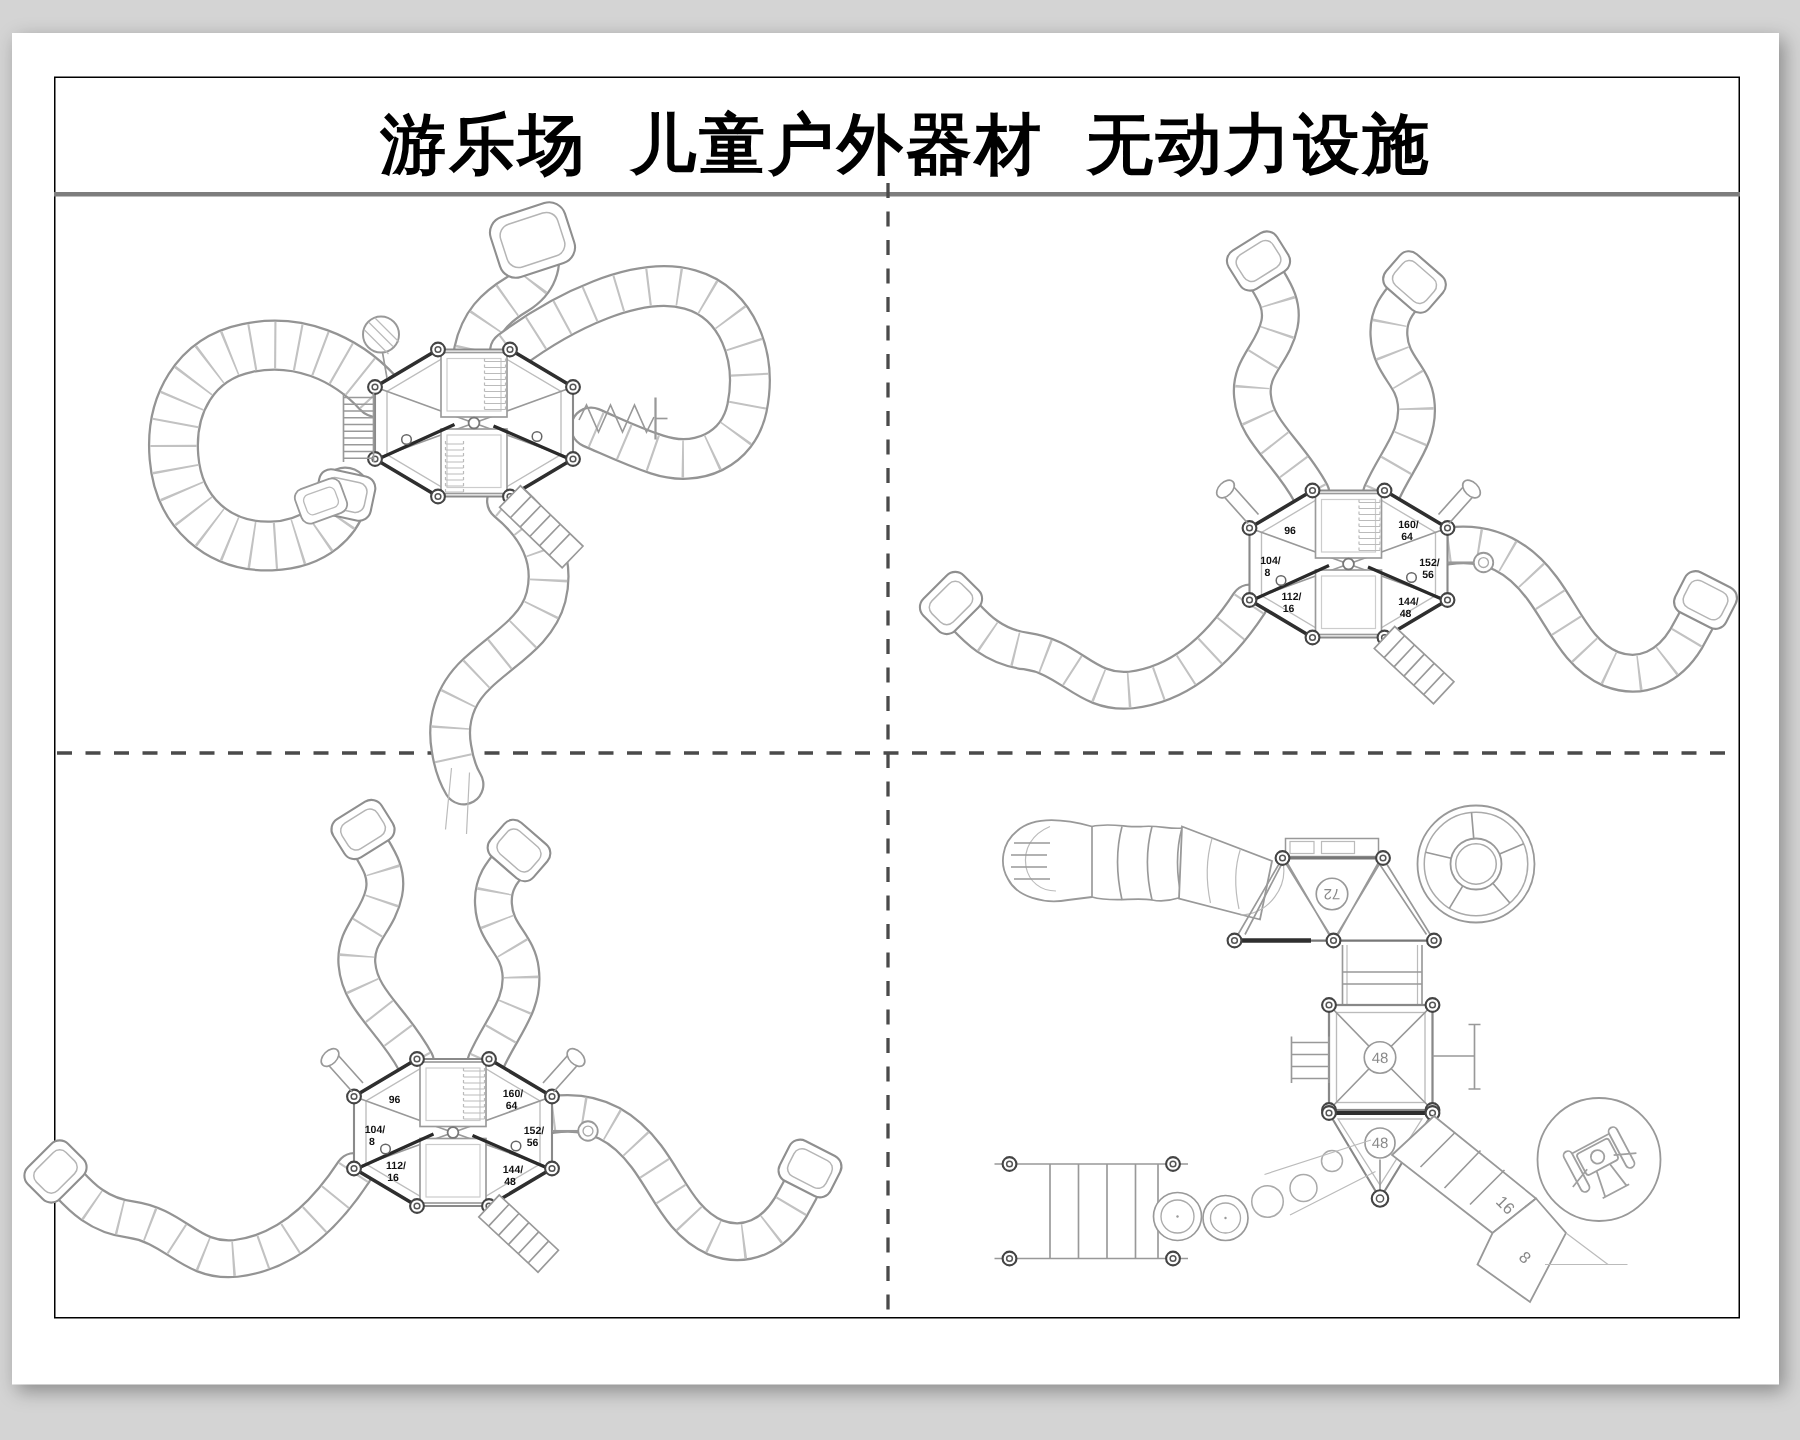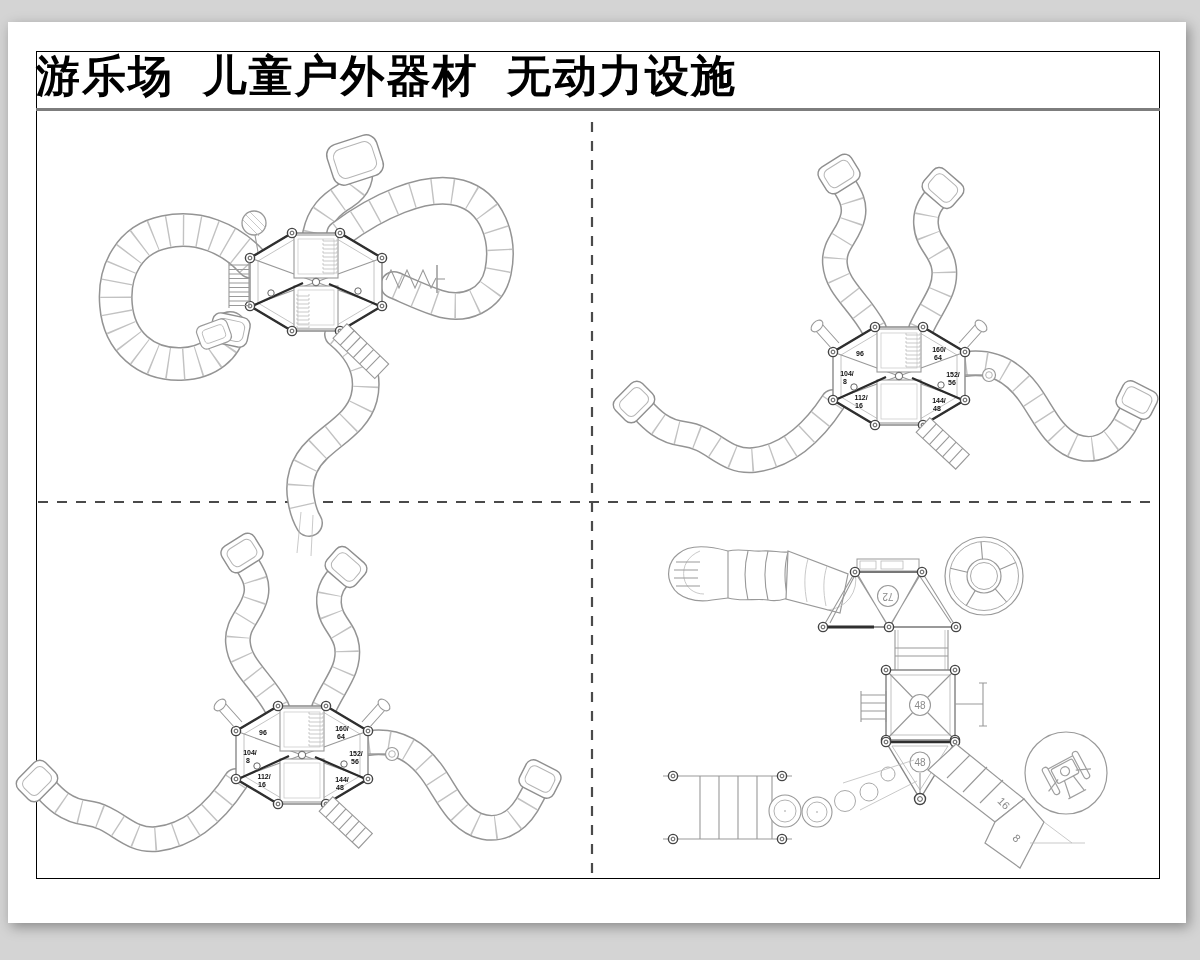--- a/index.html
+++ b/index.html
@@ -11,23 +11,23 @@
   .paper{
     position:absolute;left:8px;top:22px;width:1178px;height:901px;
     background:#ffffff;
     box-shadow:3px 4px 12px rgba(0,0,0,0.35);
   }
   .frame{
     position:absolute;left:36px;top:51px;width:1124px;height:828px;
     border:1.6px solid #000;box-sizing:border-box;
   }
   .title-bar{
-    position:absolute;left:36px;top:44px;width:1124px;height:67px;
+    position:absolute;left:36px;top:64px;width:1124px;height:67px;
     border-bottom:3px solid #7d7d7d;box-sizing:border-box;
-    display:flex;align-items:center;
+    display:flex;align-items:center;justify-content:center;padding-left:12px;
   }
   .title-bar span{
     font-size:44px;font-weight:700;color:#000;letter-spacing:2px;white-space:pre;
   }
   svg.sheet{position:absolute;left:0;top:0;}
   
   .to{fill:none;stroke:#949494;stroke-width:28;stroke-linecap:round;}
   .ti{fill:none;stroke:#ffffff;stroke-width:25;stroke-linecap:round;}
   .tr{fill:none;stroke:#c2c2c2;stroke-width:25;stroke-linecap:butt;stroke-dasharray:1.4 19;}
   .thin{stroke:#999;stroke-width:1.1;fill:none;}

